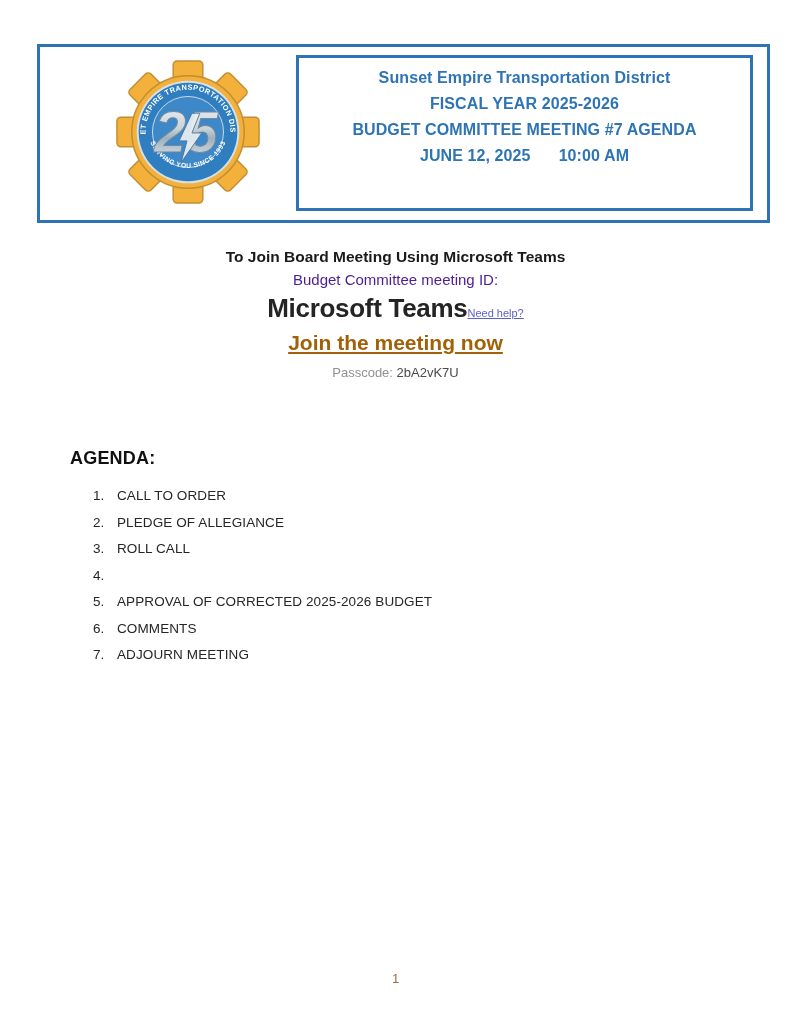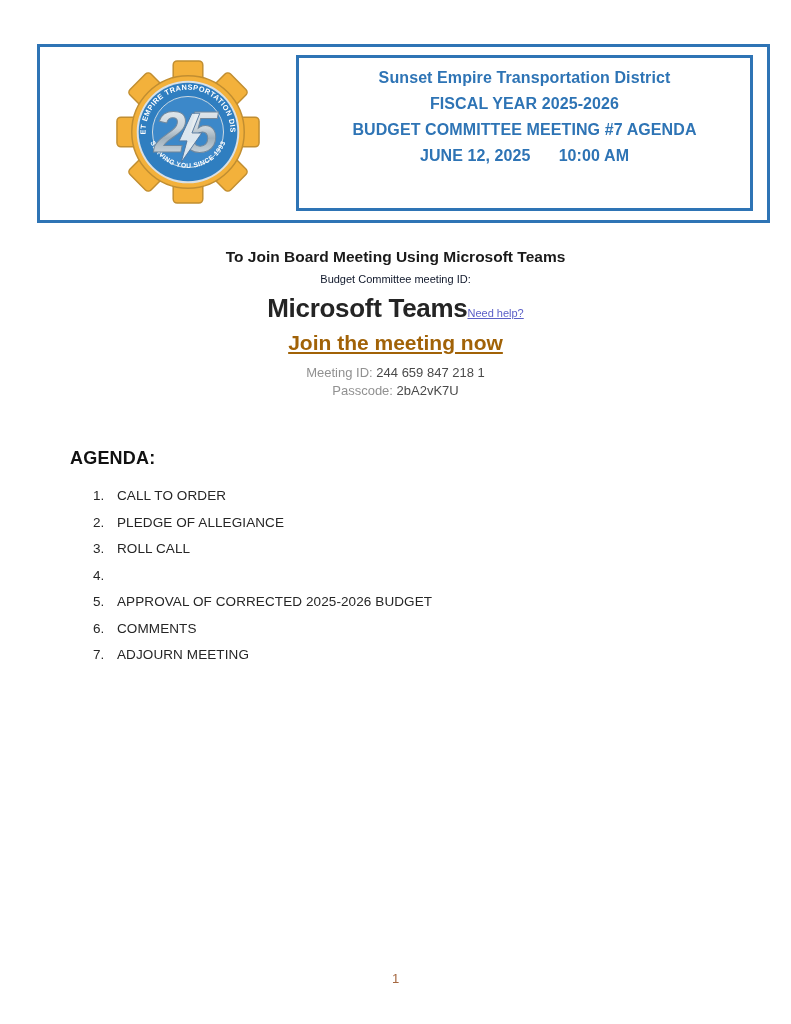--- a/index.html
+++ b/index.html
@@ -55,22 +55,22 @@
     width: 791px;
     text-align: center;
   }
   .t-head {
     font-size: 15.5px;
     font-weight: 700;
     color: #1a1a1a;
     line-height: 22px;
   }
   .t-sub {
-    font-size: 11px;
-    color: #0f172a;
+    font-size: 15px;
+    color: #4c1d95;
     line-height: 23px;
   }
   .t-brand-line { margin-top: 2px; line-height: 30px; }
   .t-brand {
     font-size: 26px;
     font-weight: 700;
     color: #242424;
     letter-spacing: -0.3px;
   }
   .t-help {
@@ -187,24 +187,20 @@
     <div class="t-head">To Join Board Meeting Using Microsoft Teams</div>
     <div class="t-sub">Budget Committee meeting ID:</div>
     <div class="t-brand-line">
       <span class="t-brand">Microsoft Teams</span><a class="t-help" href="#">Need help?</a>
     </div>
     <div class="t-join-line">
       <a class="t-join" href="#">Join the meeting now</a>
     </div>
     <div class="t-meta-group">
       <div class="t-meta">
-        <span class="label">Meeting ID:</span>
-        <span class="value">244 659 847 218 1</span>
-      </div>
-      <div class="t-meta">
         <span class="label">Passcode:</span>
         <span class="value">2bA2vK7U</span>
       </div>
     </div>
   </div>
 
   <div class="agenda-section">
     <div class="agenda-heading">AGENDA:</div>
     <div class="agenda-list">
       <div class="agenda-item">

